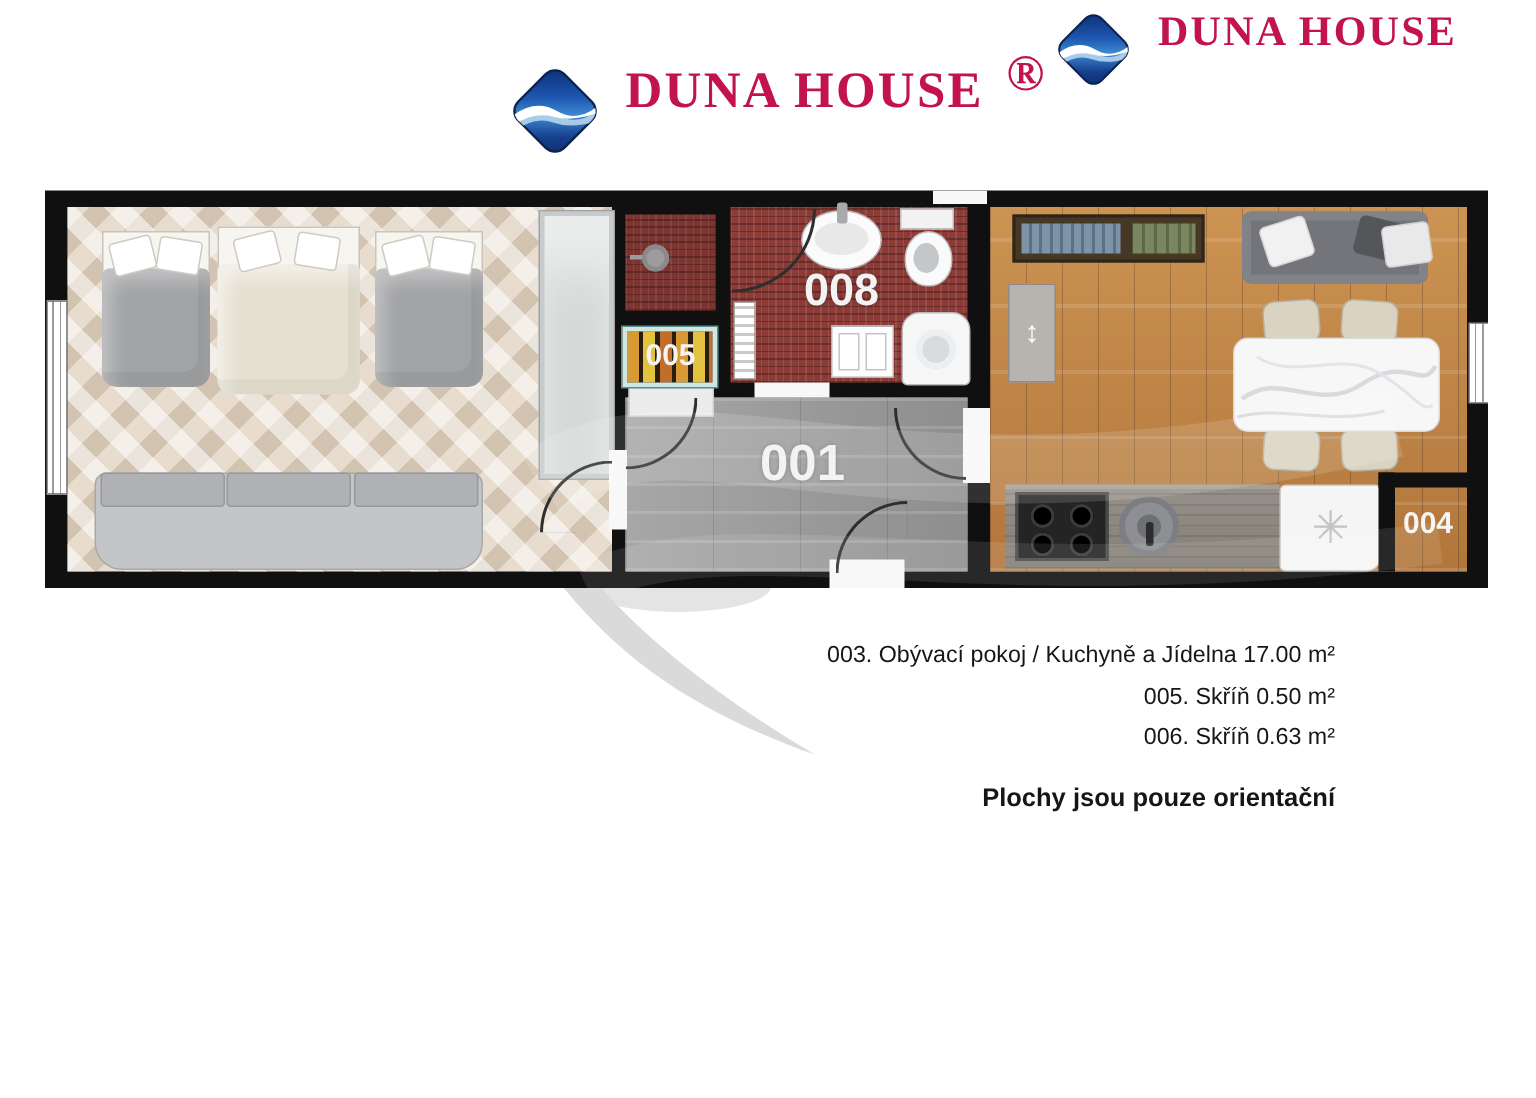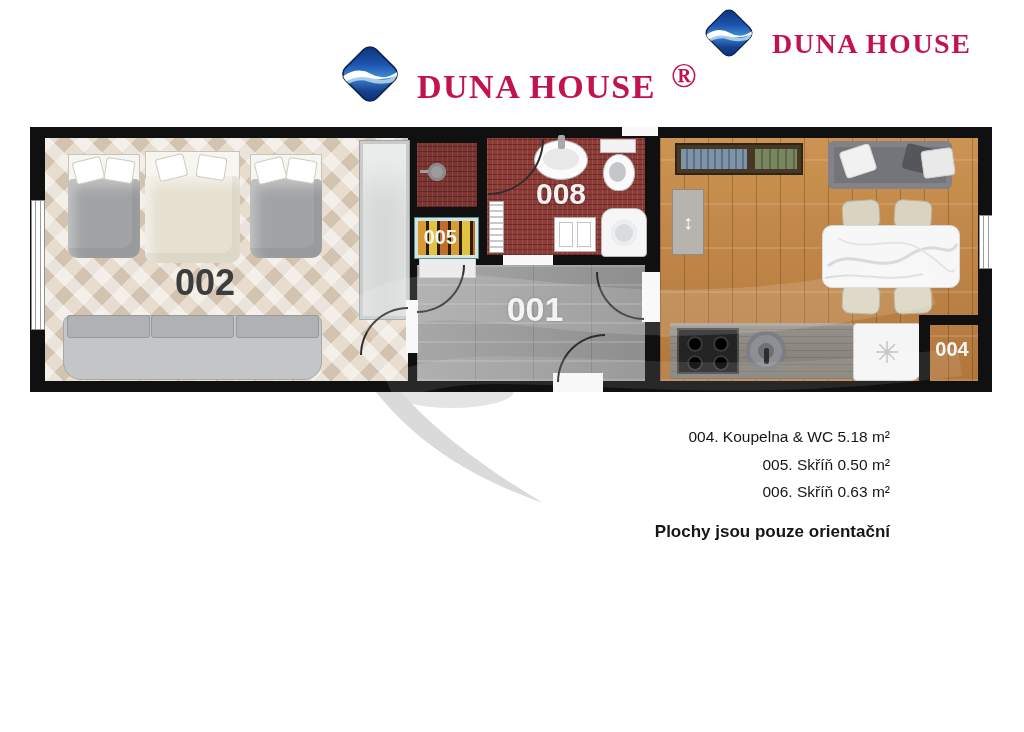--- a/index.html
+++ b/index.html
@@ -2,21 +2,21 @@
 <html><head>
 <meta charset="utf-8">
 <style>
   html,body{margin:0;padding:0;}
   body{
     width:1024px;height:732px;position:relative;overflow:hidden;
     background:#ffffff;font-family:"Liberation Sans",sans-serif;
   }
 
   
-  .logo{position:absolute;display:flex;align-items:flex-end;z-index:2;}
+  .logo{position:absolute;display:flex;align-items:flex-start;z-index:2;}
   .logo-text{
     font-family:"Liberation Serif",serif;font-weight:700;color:#c2124f;
     letter-spacing:1.5px;white-space:nowrap;
   }
   .logo-center .logo-text{font-size:34px;margin-left:15px;}
   .logo-right  .logo-text{font-size:28px;margin-left:16px;}
   .reg{font-size:13px;position:relative;top:-11px;margin-left:2px;}
 
   
   #watermark{position:absolute;left:0;top:0;z-index:0;}
@@ -228,32 +228,31 @@
     <div class="pillow p2"></div>
     <div class="blanket gray"></div>
   </div>
 
   <div class="furn sofa2" style="left:33px;top:188px;width:257px;height:63px;">
     <div class="sc sc1"></div>
     <div class="sc sc2"></div>
     <div class="sc sc3"></div>
   </div>
 
-  <div class="room-label lab-dark" style="left:130px;top:138px;width:90px;">002</div>
 
   <div class="gap" style="left:376px;top:173px;width:12px;height:53px;"></div>
   <div class="arc arc-tl" style="left:330px;top:180px;width:46px;height:46px;"></div>
 
   <div class="floor-redtile darker" style="left:387px;top:16px;width:60px;height:64px;"></div>
   <div class="shower-arm" style="left:390px;top:43px;width:10px;height:3px;"></div>
   <div class="shower-head" style="left:398px;top:36px;width:18px;height:18px;"></div>
 
   <div class="furn pantry" style="left:385px;top:91px;width:63px;height:40px;"></div>
   <div class="panel" style="left:389px;top:131px;width:55px;height:18px;"></div>
-  <div class="room-label lab-small" style="left:367px;top:100px;width:60px;text-align:right;">005</div>
+  <div class="room-label lab-small" style="left:387px;top:100px;width:60px;">005</div>
 
   <div class="floor-redtile" style="left:457px;top:11px;width:158px;height:117px;"></div>
   <div class="arc arc-br" style="left:458px;top:12px;width:54px;height:54px;"></div>
   <div class="furn bsink" style="left:504px;top:13px;width:52px;height:38px;"></div>
   <div class="furn toilet" style="left:570px;top:12px;width:36px;height:52px;">
     <div class="tank"></div>
     <div class="bowl"></div>
   </div>
   <div class="furn radiator" style="left:459px;top:74px;width:13px;height:50px;"></div>
   <div class="furn bcabinet" style="left:524px;top:90px;width:42px;height:35px;">
@@ -317,17 +316,17 @@
 
   <div class="window vert" style="left:949px;top:88px;width:12px;height:52px;"></div>
 
   <svg id="plan-sheen" width="962" height="265">
     <path d="M 330 195 C 430 125, 560 235, 900 155" stroke="rgba(255,255,255,.14)" stroke-width="46" fill="none"></path>
     <path d="M 360 262 C 460 215, 620 275, 930 235" stroke="rgba(255,255,255,.10)" stroke-width="28" fill="none"></path>
   </svg>
 </div>
 
 <div id="legend">
-  <div class="row">004. Koupelna &amp; WC 5.18 m²</div>
+  <div class="row">003. Obývací pokoj / Kuchyně a Jídelna 17.00 m²</div>
   <div class="row">005. Skříň 0.50 m²</div>
   <div class="row">006. Skříň 0.63 m²</div>
   <div class="foot">Plochy jsou pouze orientační</div>
 </div>
 
 </body></html>

